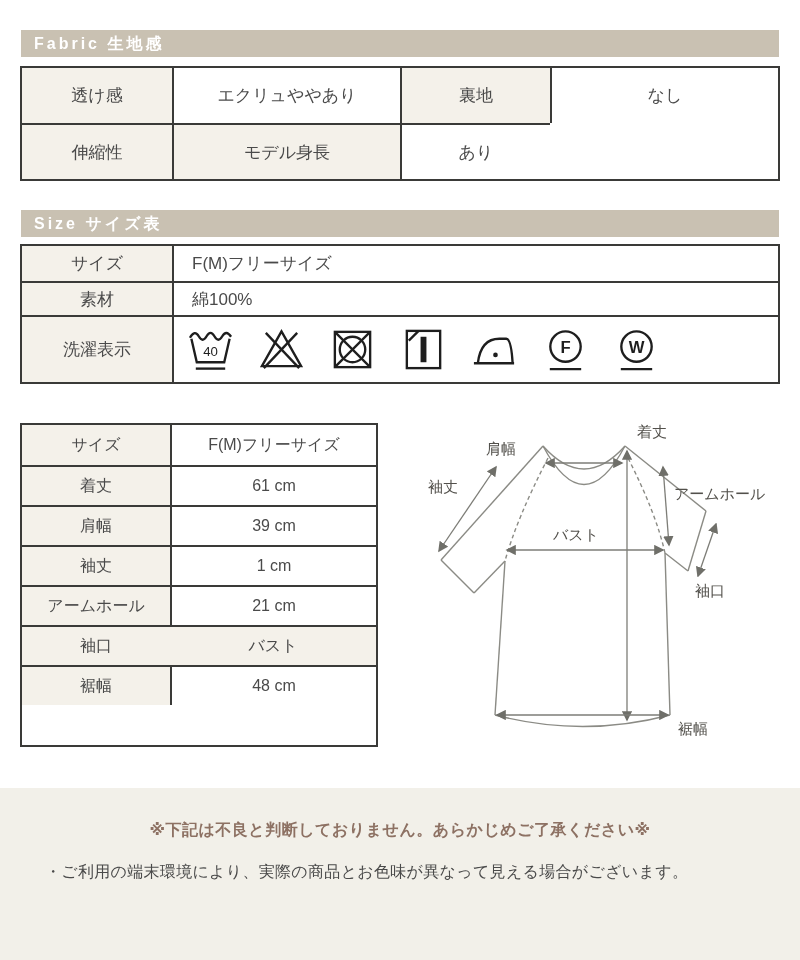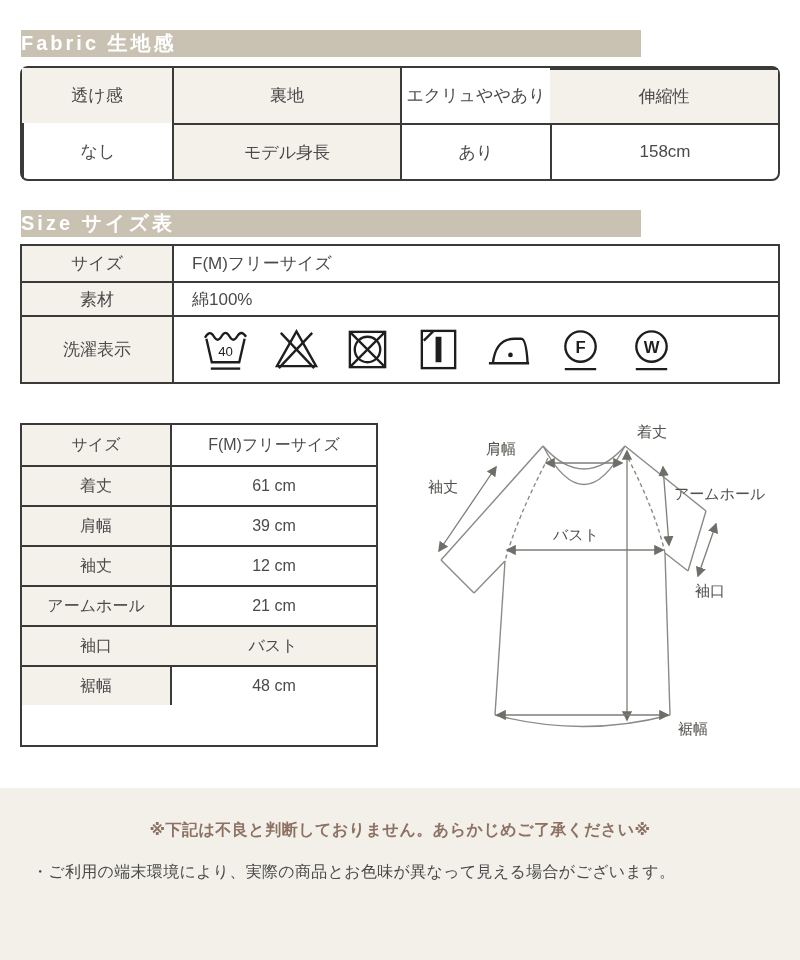--- a/index.html
+++ b/index.html
@@ -10,81 +10,80 @@
     --notes-heading:#8d7163;
     --text:#4a4a4a;
     --line:#7d7d77;
   }
   *{margin:0;padding:0;box-sizing:border-box;}
   html,body{background:#fff;}
   body{font-family:"Liberation Sans","DejaVu Sans",sans-serif;color:var(--text);}
   .page{position:relative;width:800px;height:960px;background:#fff;overflow:hidden;}
 
   .sec-header{
-    position:absolute;left:21px;width:620px;height:27px;
+    position:absolute;left:21px;width:758px;height:27px;
     background:var(--header-bg);color:#fff;
-    font-size:20px;font-weight:bold;letter-spacing:3px;
-    line-height:27px;
+    font-size:16px;font-weight:bold;letter-spacing:3px;
+    line-height:27px;padding-left:13px;
   }
   #fabric-header{top:30px;}
   #size-header{top:210px;}
 
   .grid-table{position:absolute;display:grid;border:2px solid var(--border);background:#fff;}
   .cell{display:flex;align-items:center;justify-content:center;
         font-size:17px;color:var(--text);border-left:2px solid var(--border);
         border-top:2px solid var(--border);}
   .cell.first-col{border-left:none;}
   .cell.first-row{border-top:none;}
   .cell.lab{background:var(--label-bg);}
   .cell.left{justify-content:flex-start;padding-left:18px;}
 
   #fabric-table{left:20px;top:66px;width:760px;
     grid-template-columns:150px 228px 150px 1fr;
-    grid-template-rows:55px 56px;border-radius:8px;}
+    grid-template-rows:55px 56px;}
   #size-table{left:20px;top:244px;width:760px;
     grid-template-columns:150px 1fr;
     grid-template-rows:35px 34px 67px;}
   #meas-table{left:20px;top:423px;width:358px;
     grid-template-columns:148px 1fr;
     grid-template-rows:repeat(8,40px);font-size:16px;}
   #meas-table .cell{font-size:16px;}
 
-  .care-cell{gap:22px;padding-left:27px;justify-content:flex-start;}
+  .care-cell{gap:22px;padding-left:12px;justify-content:flex-start;}
   .care-cell svg{display:block;}
   .care{stroke:#1e1e1e;stroke-width:2.4;fill:none;stroke-linecap:butt;stroke-linejoin:miter;}
   .care text{stroke:none;fill:#1e1e1e;font-family:"Liberation Sans","DejaVu Sans",sans-serif;}
 
   #diagram{position:absolute;left:393px;top:418px;}
   #diagram .outline{stroke:#8b8b85;stroke-width:1.4;fill:none;}
   #diagram .dash{stroke-dasharray:4 3;}
   #diagram .meas{stroke:var(--line);stroke-width:1.3;fill:none;}
   #diagram text{fill:#52504b;font-size:15px;font-family:"Liberation Sans","DejaVu Sans",sans-serif;}
 
   #notes{position:absolute;left:0;top:788px;width:800px;height:172px;background:var(--notes-bg);}
   #notes-heading{margin-top:32px;text-align:center;font-size:16px;font-weight:bold;
     color:var(--notes-heading);letter-spacing:.5px;}
-  .bullets{margin-top:16px;padding-left:32px;}
+  .bullets{margin-top:16px;padding-left:45px;}
   .bullet{font-size:16px;color:var(--text);line-height:30px;letter-spacing:.3px;}
 </style>
 </head>
 <body>
 
 <div class="page">
 
   <div class="sec-header" id="fabric-header">Fabric 生地感</div>
 
   <div class="grid-table" id="fabric-table">
     <div class="cell lab first-row first-col">透け感</div>
+    <div class="cell first-row">エクリュややあり</div>
     <div class="cell lab first-row">裏地</div>
-    <div class="cell first-row">エクリュややあり</div>
+    <div class="cell first-row">なし</div>
     <div class="cell lab first-col">伸縮性</div>
-    <div class="cell first-row">なし</div>
     <div class="cell lab">モデル身長</div>
     <div class="cell">あり</div>
-    <div class="cell">158cm</div>
   </div>
 
   <div class="sec-header" id="size-header">Size サイズ表</div>
 
   <div class="grid-table" id="size-table">
     <div class="cell lab first-row first-col">サイズ</div>
     <div class="cell left first-row">F(M)フリーサイズ</div>
     <div class="cell lab first-col">素材</div>
     <div class="cell left">綿100%</div>
     <div class="cell lab first-col">洗濯表示</div>
@@ -130,21 +129,21 @@
   </div>
 
   <div class="grid-table" id="meas-table">
     <div class="cell lab first-row first-col">サイズ</div>
     <div class="cell first-row">F(M)フリーサイズ</div>
     <div class="cell lab first-col">着丈</div>
     <div class="cell">61 cm</div>
     <div class="cell lab first-col">肩幅</div>
     <div class="cell">39 cm</div>
     <div class="cell lab first-col">袖丈</div>
-    <div class="cell">12 cm</div>
+    <div class="cell">1 cm</div>
     <div class="cell lab first-col">アームホール</div>
     <div class="cell">21 cm</div>
     <div class="cell lab first-col">袖口</div>
     <div class="cell lab first-col">バスト</div>
     <div class="cell lab first-col">裾幅</div>
     <div class="cell">48 cm</div>
   </div>
 
   <svg id="diagram" width="402" height="342" viewBox="0 0 402 342">
     <defs>

